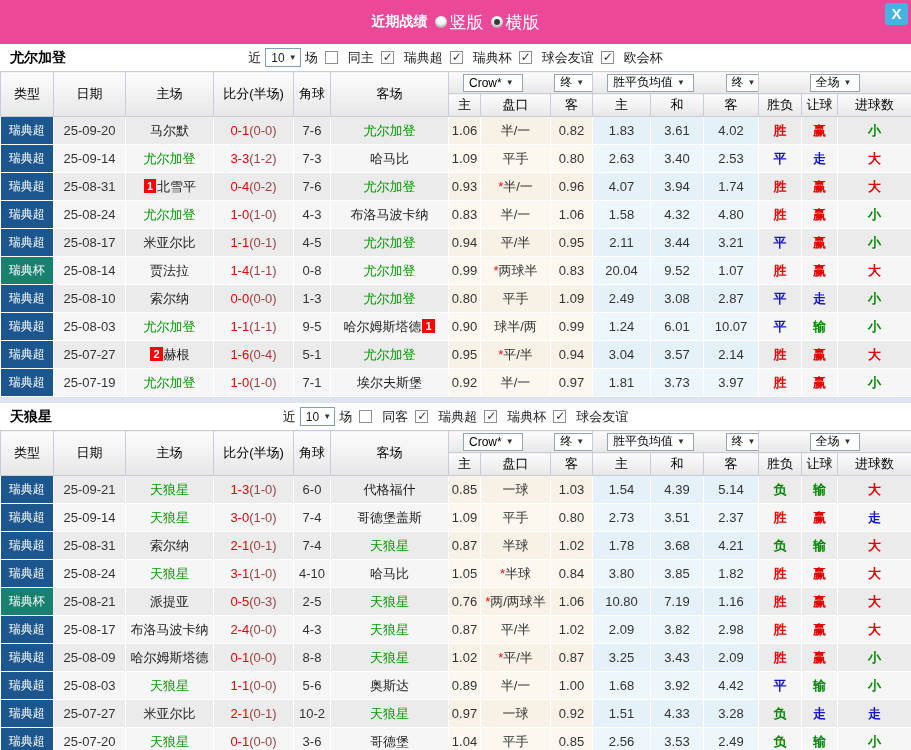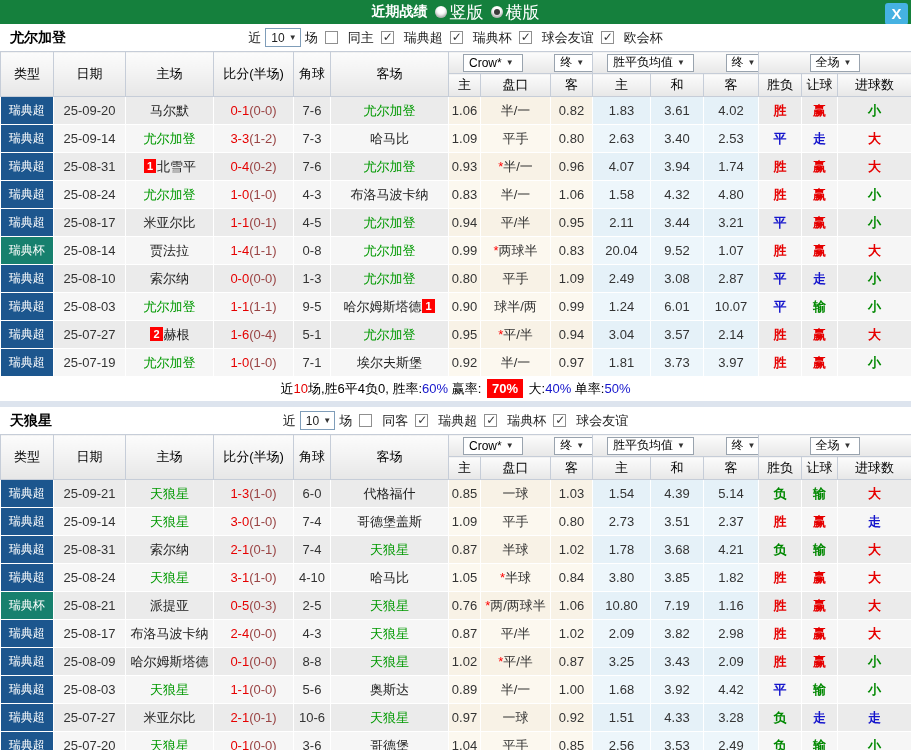--- a/index.html
+++ b/index.html
@@ -2,21 +2,21 @@
 <html><head>
 <meta charset="utf-8">
 <style>
   * { box-sizing: border-box; }
   html,body { margin:0; padding:0; }
   body {
     width:911px; height:750px; overflow:hidden; background:#fff;
     font-family:"Liberation Sans","DejaVu Sans",sans-serif; font-size:13px; color:#222;
   }
   
-  .titlebar { height:24px; background:#15803d; display:flex; align-items:center; justify-content:center; gap:7px; position:relative; color:#fff; }
+  .titlebar { height:44px; background:#ec4899; display:flex; align-items:center; justify-content:center; gap:7px; position:relative; color:#fff; }
   .titlebar .title { font-weight:bold; font-size:14px; }
   .opt { display:inline-flex; align-items:center; gap:3px; font-size:17px; cursor:pointer; }
   .radio { width:12px; height:12px; border-radius:50%; background:#fff; box-shadow:inset 0 -2px 3px rgba(0,0,0,.35); position:relative; display:inline-block; }
   .radio.sel::after { content:""; position:absolute; left:3px; top:3px; width:6px; height:6px; border-radius:50%; background:#3a3a3a; }
   .close { position:absolute; right:3px; top:3px; width:23px; height:22px; background:#45b2e2; border-radius:3px; color:#fff; font-weight:bold; font-size:15px; line-height:22px; text-align:center; cursor:pointer; }
   
   .filter-row { height:27px; position:relative; display:flex; align-items:center; background:#fff; }
   .team { position:absolute; left:10px; font-weight:bold; font-size:14px; color:#000; }
   .filters { margin:0 auto; display:flex; align-items:center; }
   .select { display:inline-flex; align-items:center; border:1px solid #7f9db9; background:#fff; height:19px; padding:0 3px 0 5px; margin:0 4px; font-size:12px; cursor:pointer; }
@@ -324,21 +324,20 @@
             <td class="odds">0.97</td>
             <td class="avg">1.81</td>
             <td class="avg">3.73</td>
             <td class="avg">3.97</td>
             <td class="res r">胜</td>
             <td class="res r">赢</td>
             <td class="res g">小</td>
           </tr>
         </tbody>
     </table>
-    <div class="summary"><span class="k">近</span><span class="r">10</span><span class="k">场,胜6平4负0, 胜率:</span><span class="b">60%</span><span class="k"> 赢率: </span><span class="hl">70%</span><span class="k"> 大:</span><span class="b">40%</span><span class="k"> 单率:</span><span class="b">50%</span></div>
   </div>
 
   <div class="section">
     <div class="filter-row">
       <span class="team">天狼星</span>
       <span class="filters">
         <span class="near-label">近</span>
         <span class="select">
           <span class="sel-val">10</span>
           <span class="arrow">▼</span>
@@ -556,21 +555,21 @@
             <td class="avg">4.42</td>
             <td class="res b">平</td>
             <td class="res g">输</td>
             <td class="res g">小</td>
           </tr>
           <tr>
             <td class="type">瑞典超</td>
             <td class="date">25-07-27</td>
             <td class="teamcell"><span>米亚尔比</span></td>
             <td class="score"><span class="score-main">2-1</span><span class="score-half">(0-1)</span></td>
-            <td class="corner">10-6</td>
+            <td class="corner">10-2</td>
             <td class="teamcell"><span class="self">天狼星</span></td>
             <td class="odds">0.97</td>
             <td class="odds"><span>一球</span></td>
             <td class="odds">0.92</td>
             <td class="avg">1.51</td>
             <td class="avg">4.33</td>
             <td class="avg">3.28</td>
             <td class="res g">负</td>
             <td class="res b">走</td>
             <td class="res b">走</td>

